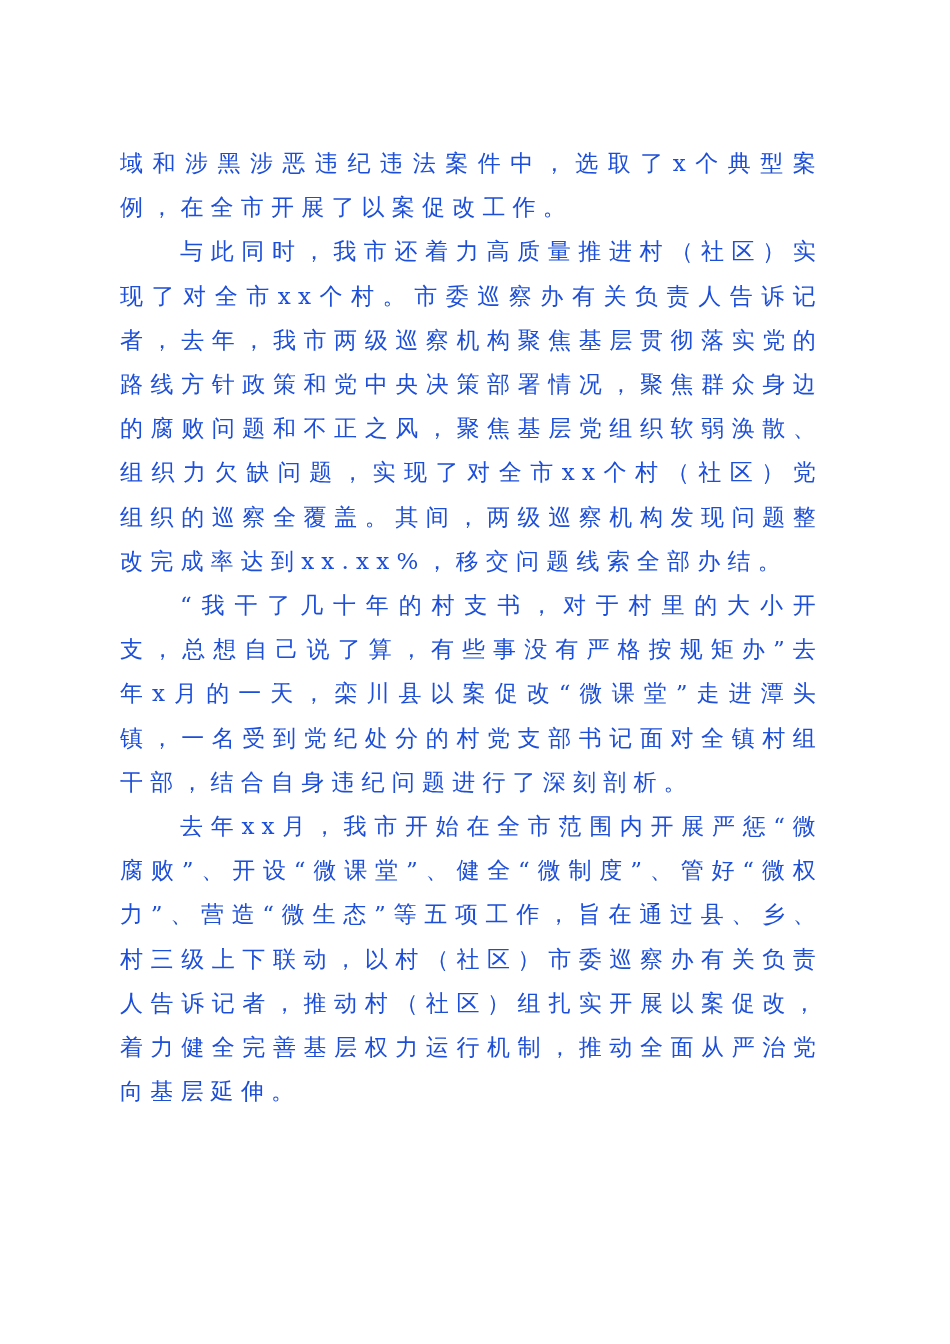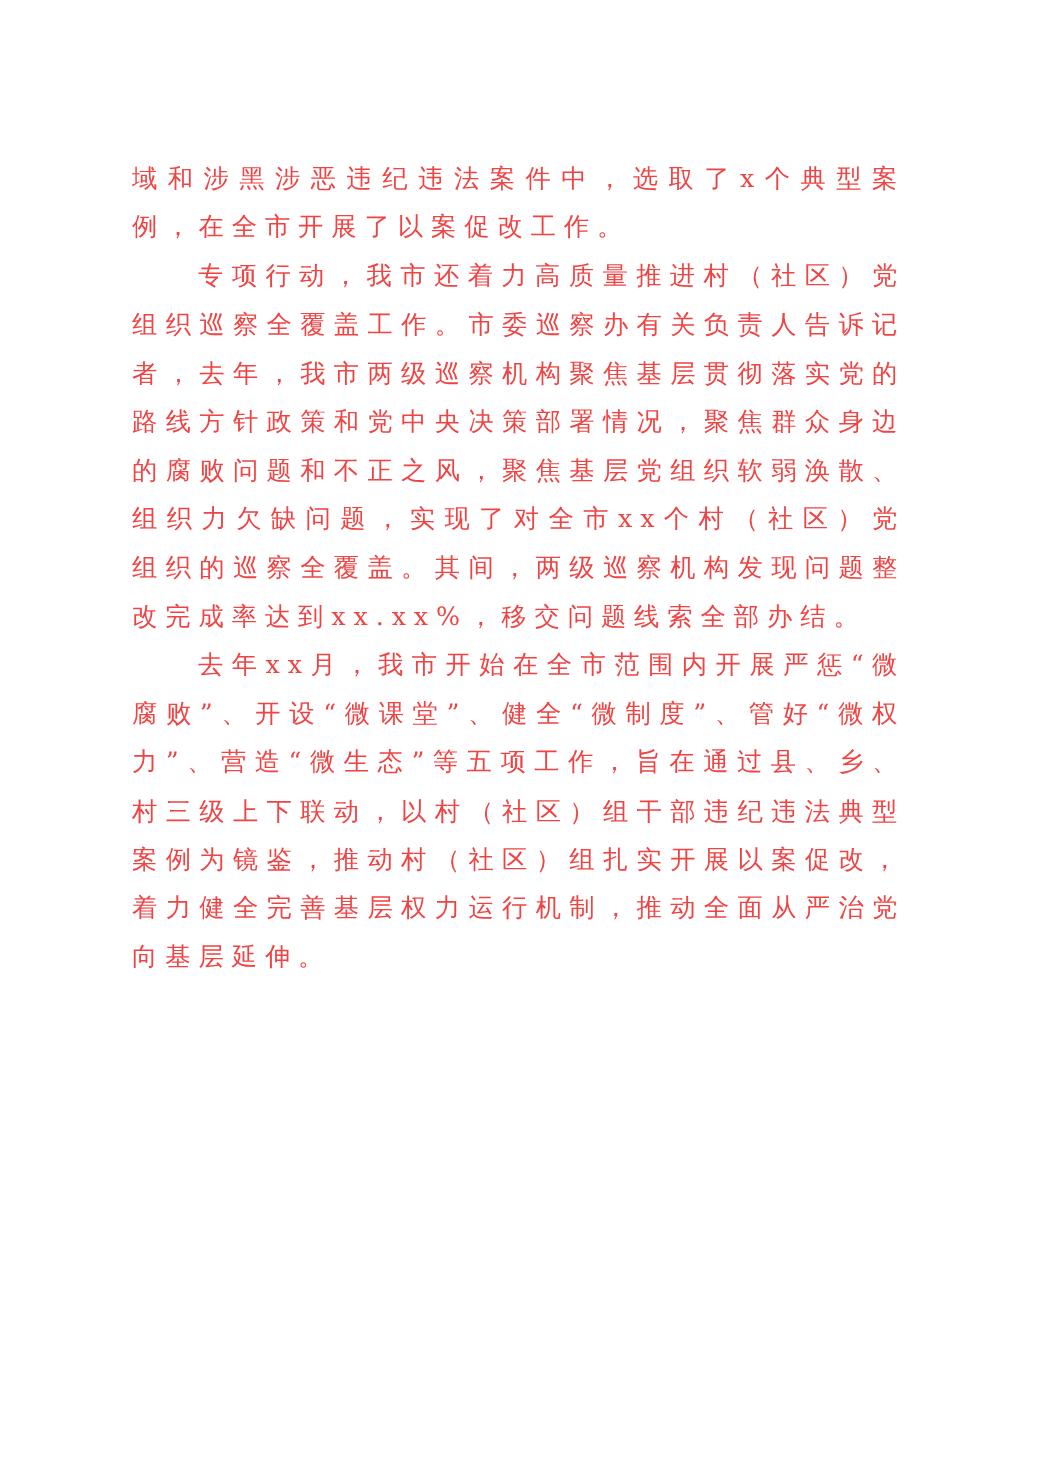--- a/index.html
+++ b/index.html
@@ -19,21 +19,21 @@
     top: 0;
     width: 950px;
     height: 1344px;
     background: #ffffff;
   }
   .content {
     position: absolute;
     left: 120px;
     top: 141px;
     width: 703px;
-    color: #ef4444;
+    color: #1d4ed8;
     font-family: "DejaVu Serif", "Liberation Serif", serif;
     font-size: 23px;
     line-height: 44.2px;
     letter-spacing: 7.2px;
   }
   .para {
     margin: 0;
     padding: 0;
     text-align: justify;
     text-align-last: left;
@@ -42,16 +42,17 @@
   .para.indent {
     text-indent: 60px;
   }
 </style>
 </head>
 <body>
 
 <div class="page">
   <div class="content">
     <p class="para">域和涉黑涉恶违纪违法案件中，选取了x个典型案例，在全市开展了以案促改工作。</p>
-    <p class="para indent">专项行动，我市还着力高质量推进村（社区）党组织巡察全覆盖工作。市委巡察办有关负责人告诉记者，去年，我市两级巡察机构聚焦基层贯彻落实党的路线方针政策和党中央决策部署情况，聚焦群众身边的腐败问题和不正之风，聚焦基层党组织软弱涣散、组织力欠缺问题，实现了对全市xx个村（社区）党组织的巡察全覆盖。其间，两级巡察机构发现问题整改完成率达到xx.xx%，移交问题线索全部办结。</p>
-    <p class="para indent">去年xx月，我市开始在全市范围内开展严惩“微腐败”、开设“微课堂”、健全“微制度”、管好“微权力”、营造“微生态”等五项工作，旨在通过县、乡、村三级上下联动，以村（社区）组干部违纪违法典型案例为镜鉴，推动村（社区）组扎实开展以案促改，着力健全完善基层权力运行机制，推动全面从严治党向基层延伸。</p>
+    <p class="para indent">与此同时，我市还着力高质量推进村（社区）实现了对全市xx个村。市委巡察办有关负责人告诉记者，去年，我市两级巡察机构聚焦基层贯彻落实党的路线方针政策和党中央决策部署情况，聚焦群众身边的腐败问题和不正之风，聚焦基层党组织软弱涣散、组织力欠缺问题，实现了对全市xx个村（社区）党组织的巡察全覆盖。其间，两级巡察机构发现问题整改完成率达到xx.xx%，移交问题线索全部办结。</p>
+    <p class="para indent">“我干了几十年的村支书，对于村里的大小开支，总想自己说了算，有些事没有严格按规矩办”去年x月的一天，栾川县以案促改“微课堂”走进潭头镇，一名受到党纪处分的村党支部书记面对全镇村组干部，结合自身违纪问题进行了深刻剖析。</p>
+    <p class="para indent">去年xx月，我市开始在全市范围内开展严惩“微腐败”、开设“微课堂”、健全“微制度”、管好“微权力”、营造“微生态”等五项工作，旨在通过县、乡、村三级上下联动，以村（社区）市委巡察办有关负责人告诉记者，推动村（社区）组扎实开展以案促改，着力健全完善基层权力运行机制，推动全面从严治党向基层延伸。</p>
   </div>
 </div>
 
 </body></html>

